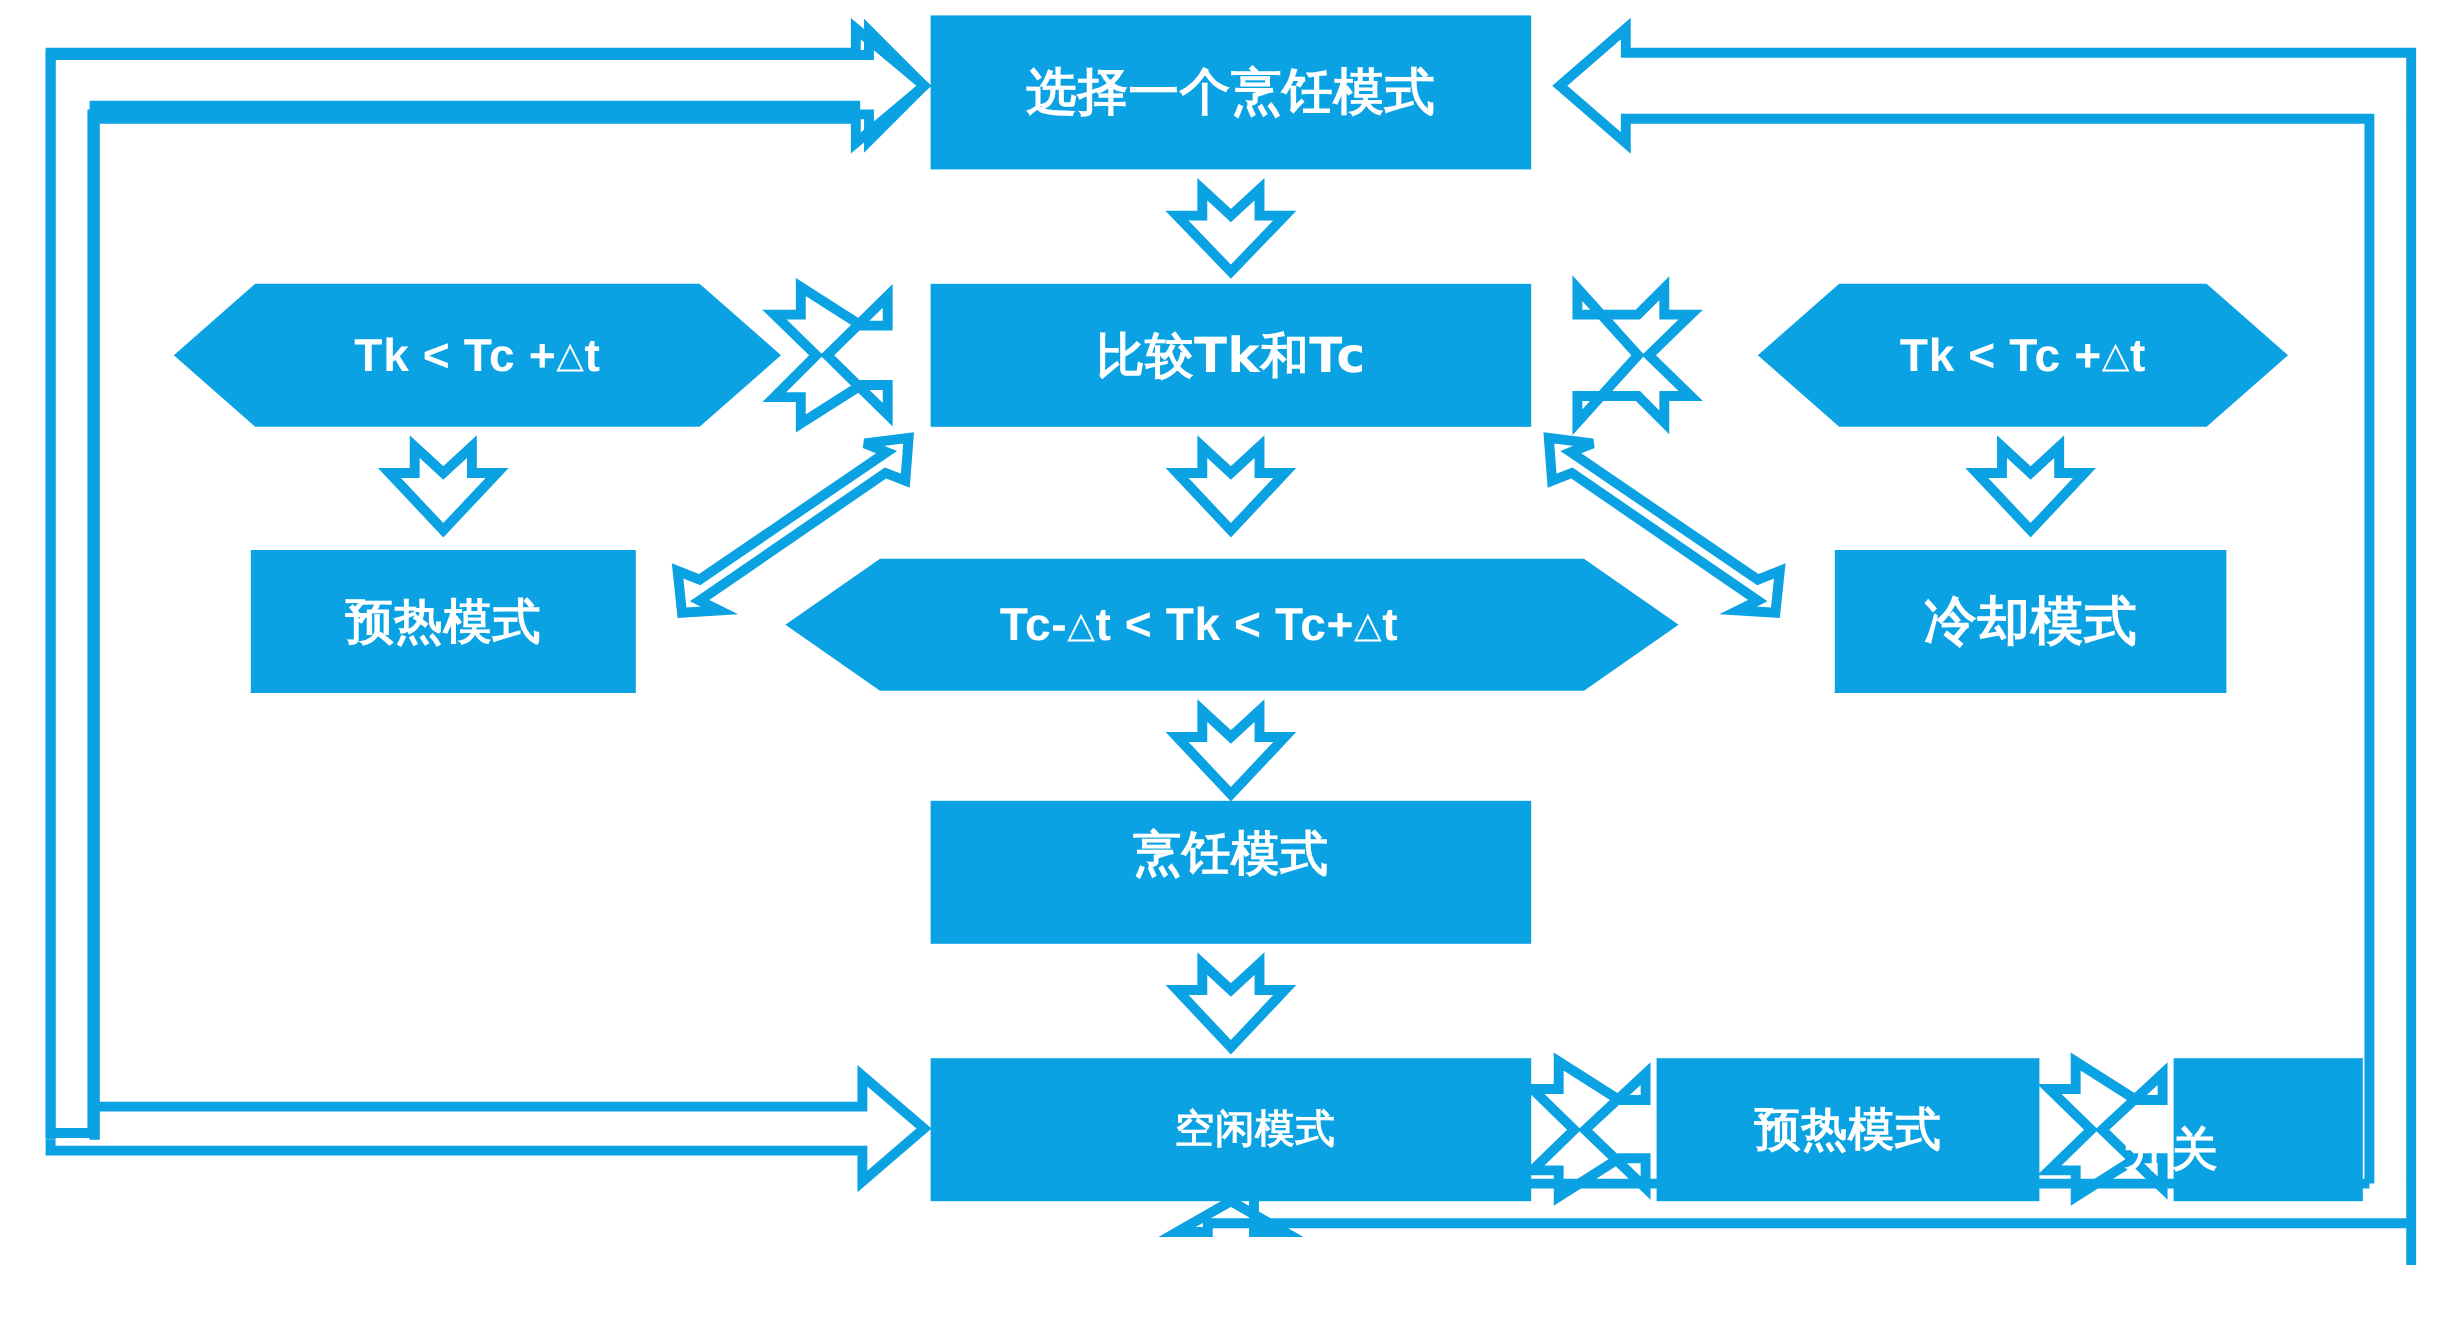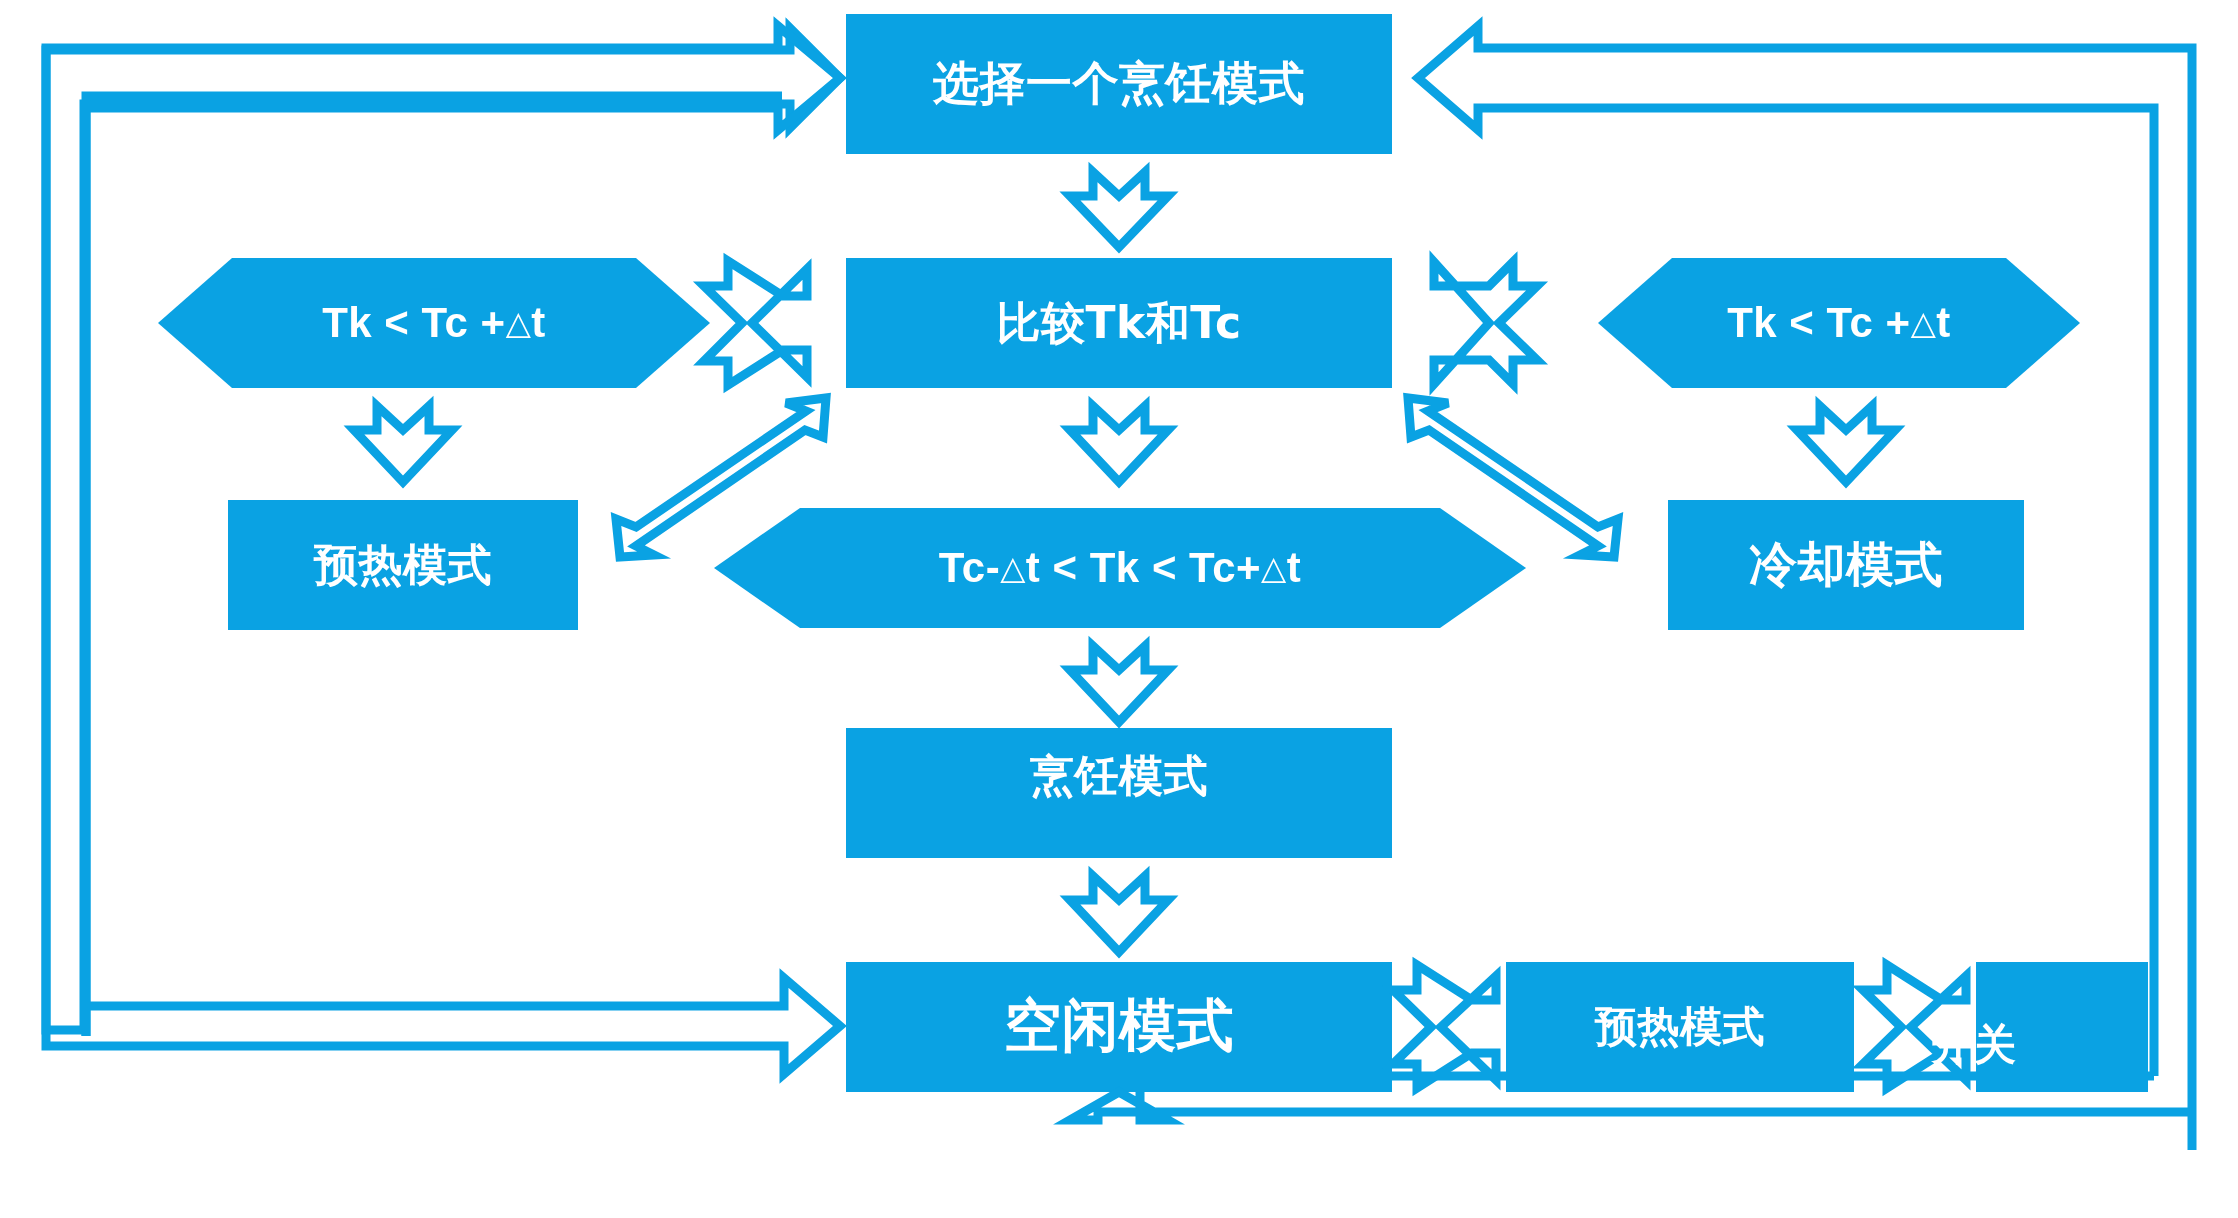--- a/index.html
+++ b/index.html
@@ -142,33 +142,33 @@
       <span class="tri">△</span>
       <span>t</span>
   </div>
 
   <div class="node-label latin" style="left:1598px; top:258px; width:482px; height:130px; font-size:42px;">
     <span>Tk &lt; Tc +</span>
       <span class="tri">△</span>
       <span>t</span>
   </div>
 
-  <div class="node-label latin" style="left:714px; top:508px; width:812px; height:120px; font-size:42px;">
+  <div class="node-label latin" style="left:684px; top:508px; width:812px; height:120px; font-size:42px;">
     <span>Tc-</span>
       <span class="tri">△</span>
       <span>t &lt; Tk &lt; Tc+</span>
       <span class="tri">△</span>
       <span>t</span>
   </div>
 
   <div class="node-label cjk" style="left:228px; top:500px; width:350px; height:130px; font-size:44px;">预热模式</div>
 
   <div class="node-label cjk" style="left:1668px; top:500px; width:356px; height:130px; font-size:48px;">冷却模式</div>
 
   <div class="node-label cjk" style="left:846px; top:728px; width:546px; height:96px; font-size:44px;">烹饪模式</div>
 
-  <div class="node-label cjk" style="left:846px; top:962px; width:546px; height:128px; font-size:57px;">空闲模式</div>
+  <div class="node-label cjk" style="left:846px; top:962px; width:546px; height:128px; font-size:36px;padding-left:22px;">空闲模式</div>
 
   <div class="node-label cjk" style="left:1506px; top:962px; width:348px; height:130px; font-size:42px;">预热模式</div>
 
   <div class="node-label cjk" style="left:1888px; top:962px; width:172px; height:166px; font-size:42px;">开关</div>
 
 </div>
 
 </body></html>

